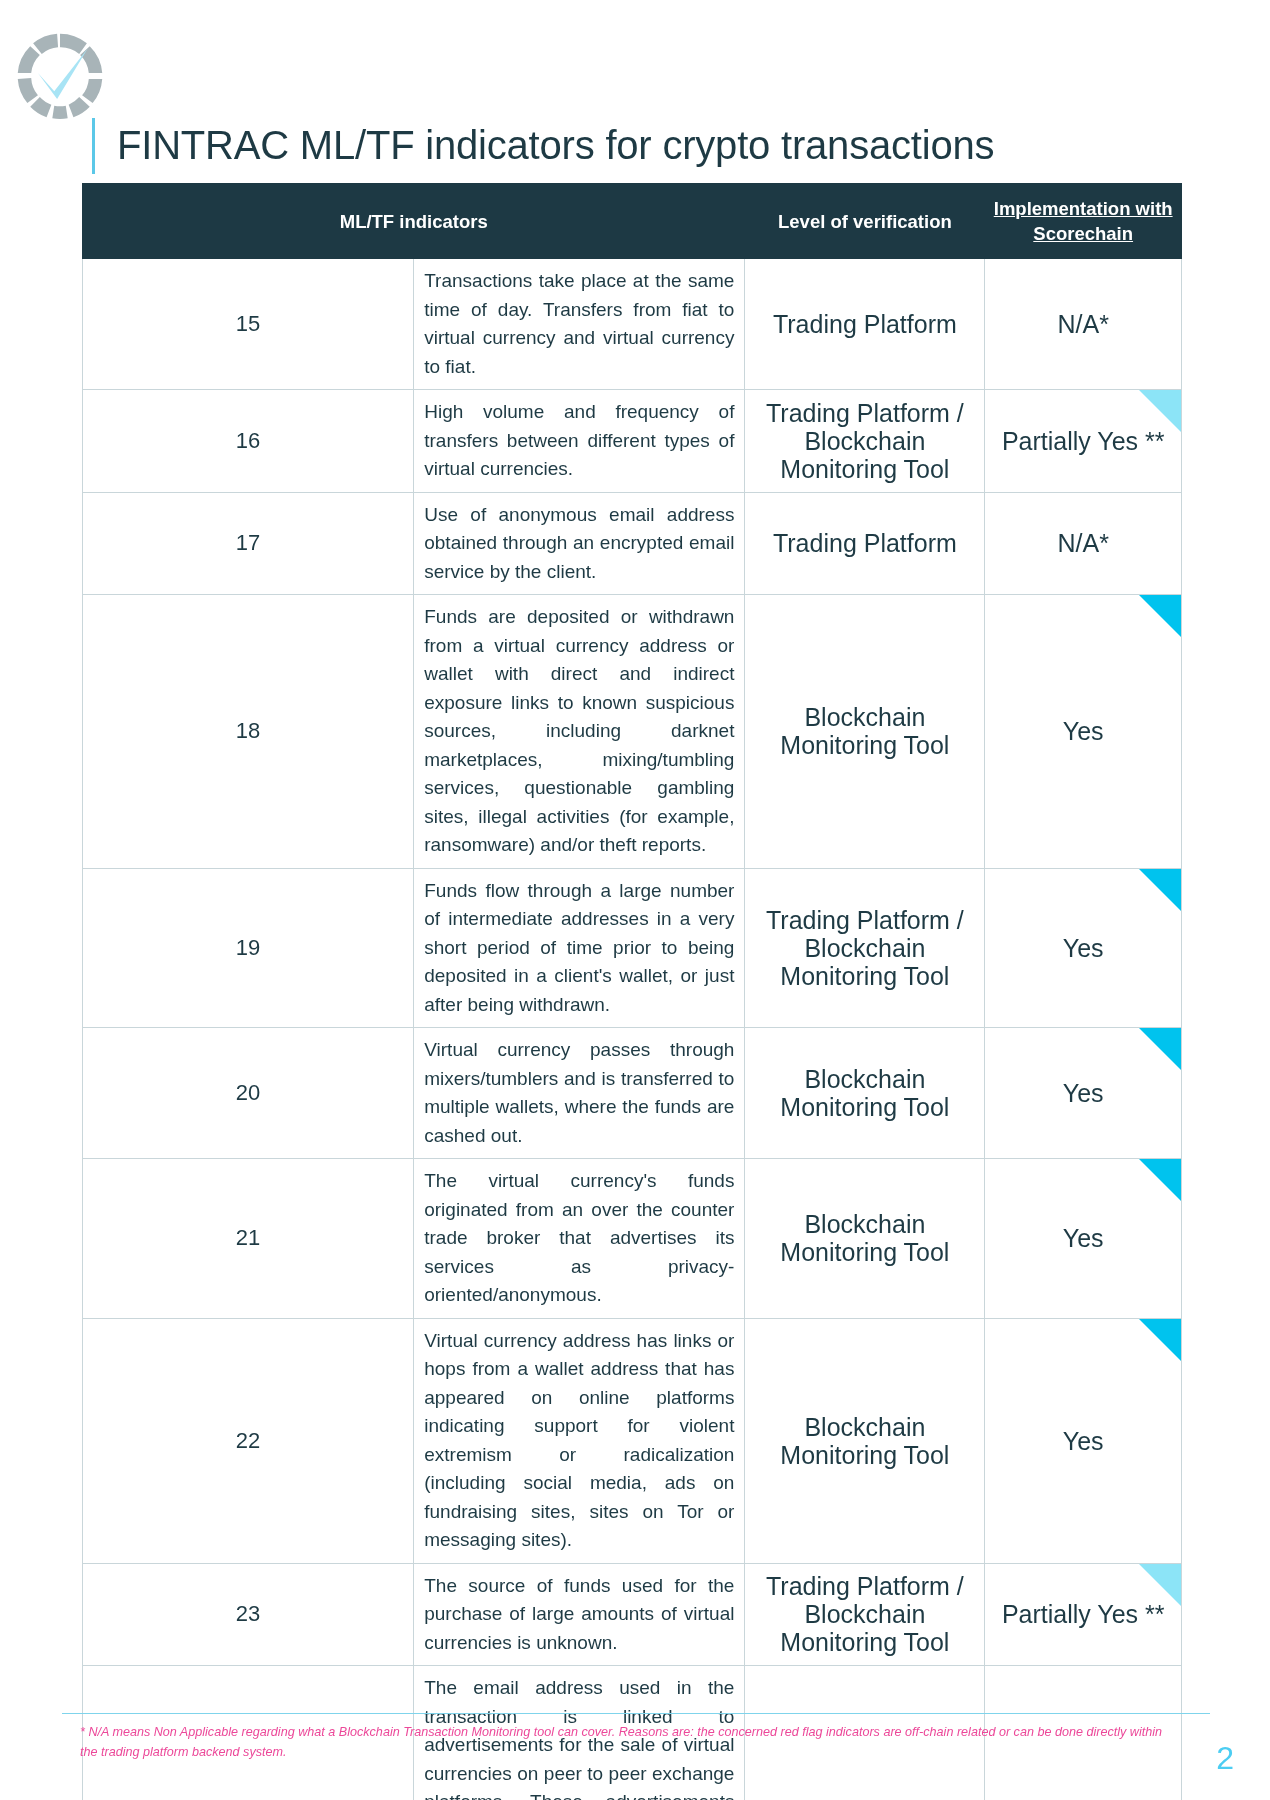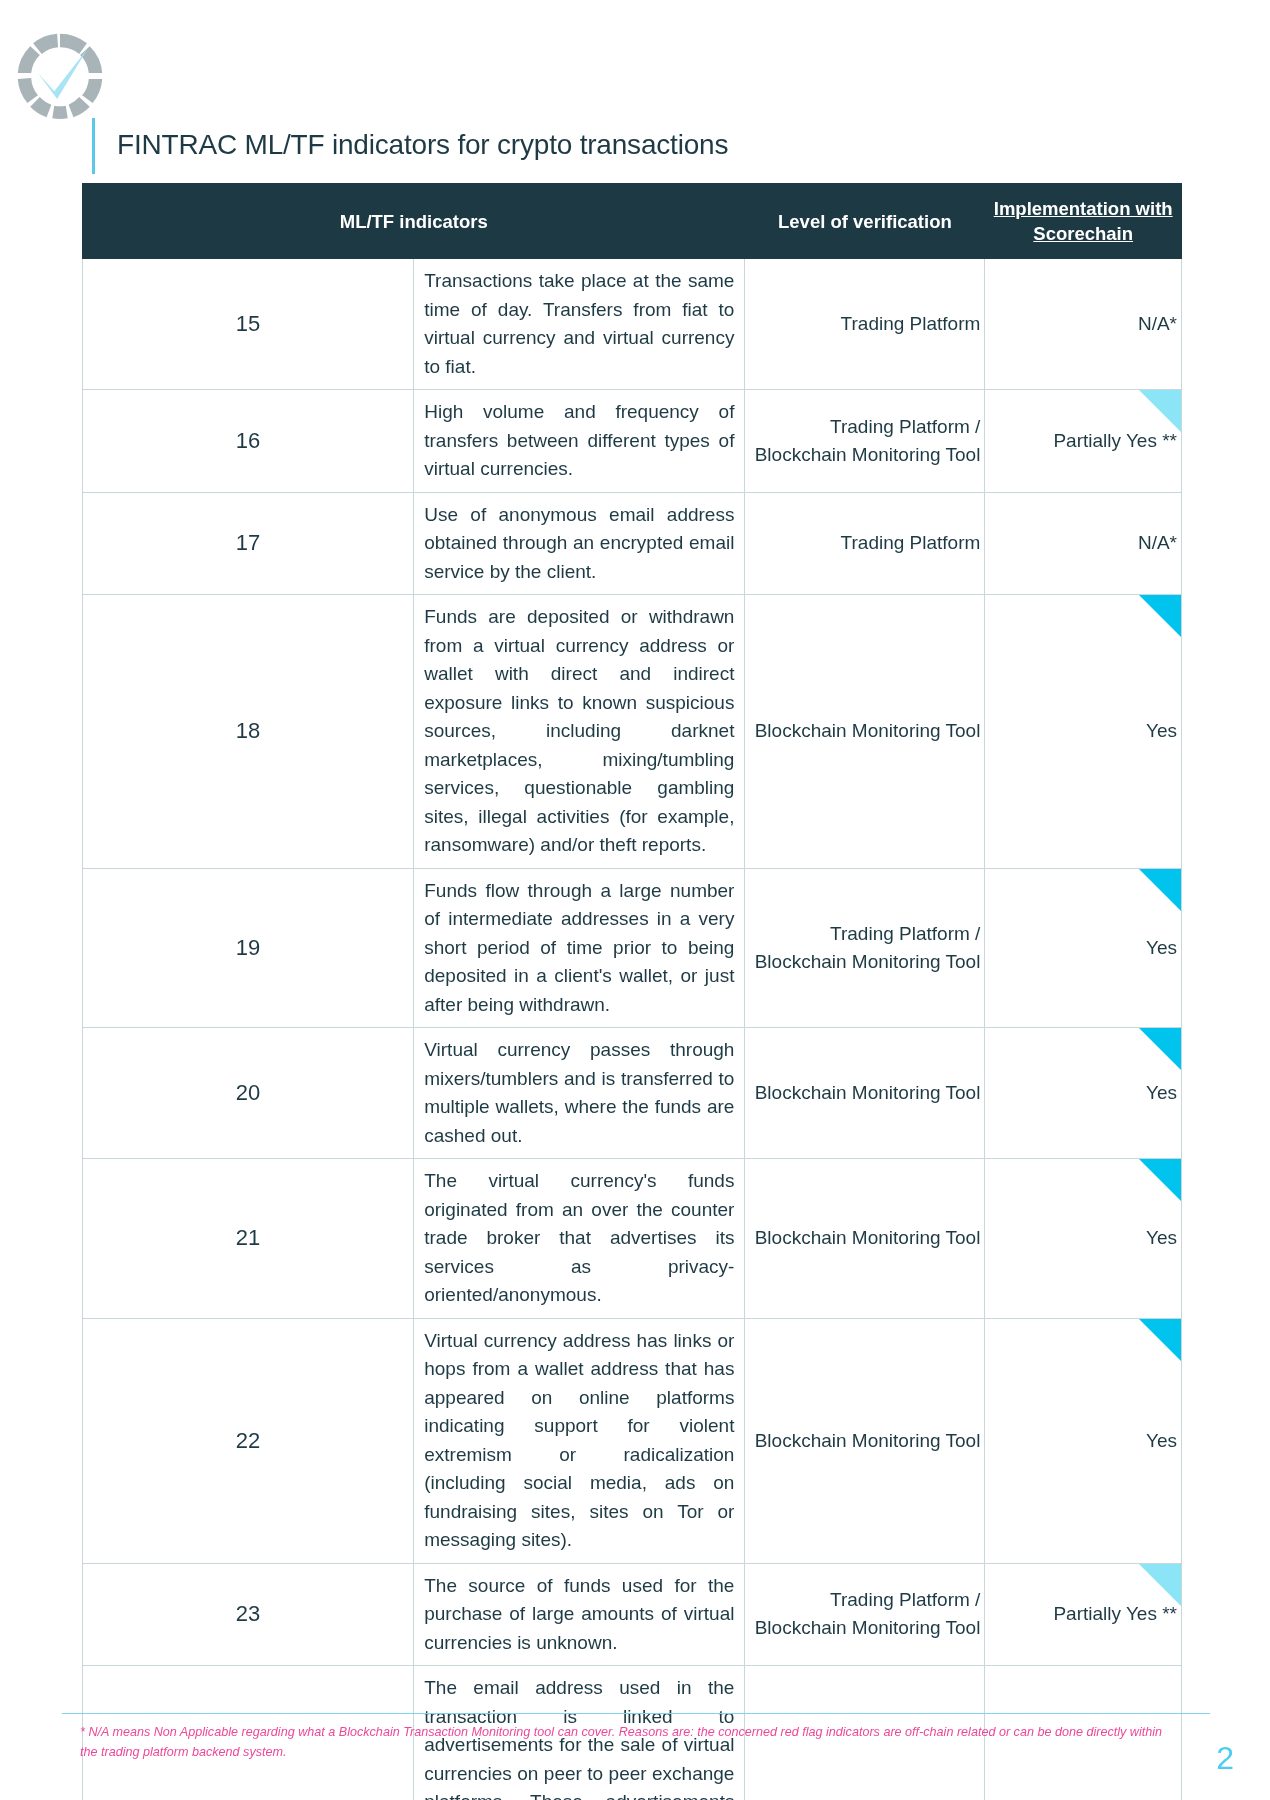--- a/index.html
+++ b/index.html
@@ -30,21 +30,21 @@
     display: flex;
     align-items: stretch;
   }
   #title-bar {
     width: 3px;
     background: #5bc8e8;
     margin-right: 22px;
     height: 56px;
   }
   #page-title {
-    font-size: 28px;
+    font-size: 40px;
     font-weight: 400;
     line-height: 54px;
     color: #1e3a44;
     letter-spacing: -0.2px;
     white-space: nowrap;
   }
 
   
   #tbl {
     position: absolute;
@@ -83,22 +83,22 @@
   td.ind {
     padding: 8px 10px 8px 10px;
     font-size: 19px;
     line-height: 28.5px;
     text-align: justify;
     text-align-last: left;
     color: #1e3a44;
     hyphens: none;
   }
   td.lvl, td.imp {
-    text-align: right;
-    font-size: 19px;
+    text-align: center;
+    font-size: 25px;
     line-height: 28px;
     color: #1e3a44;
     padding: 6px 4px;
   }
   td.imp { position: relative; overflow: hidden; }
 
   
   .corner {
     position: absolute;
     top: 0; right: 0;

